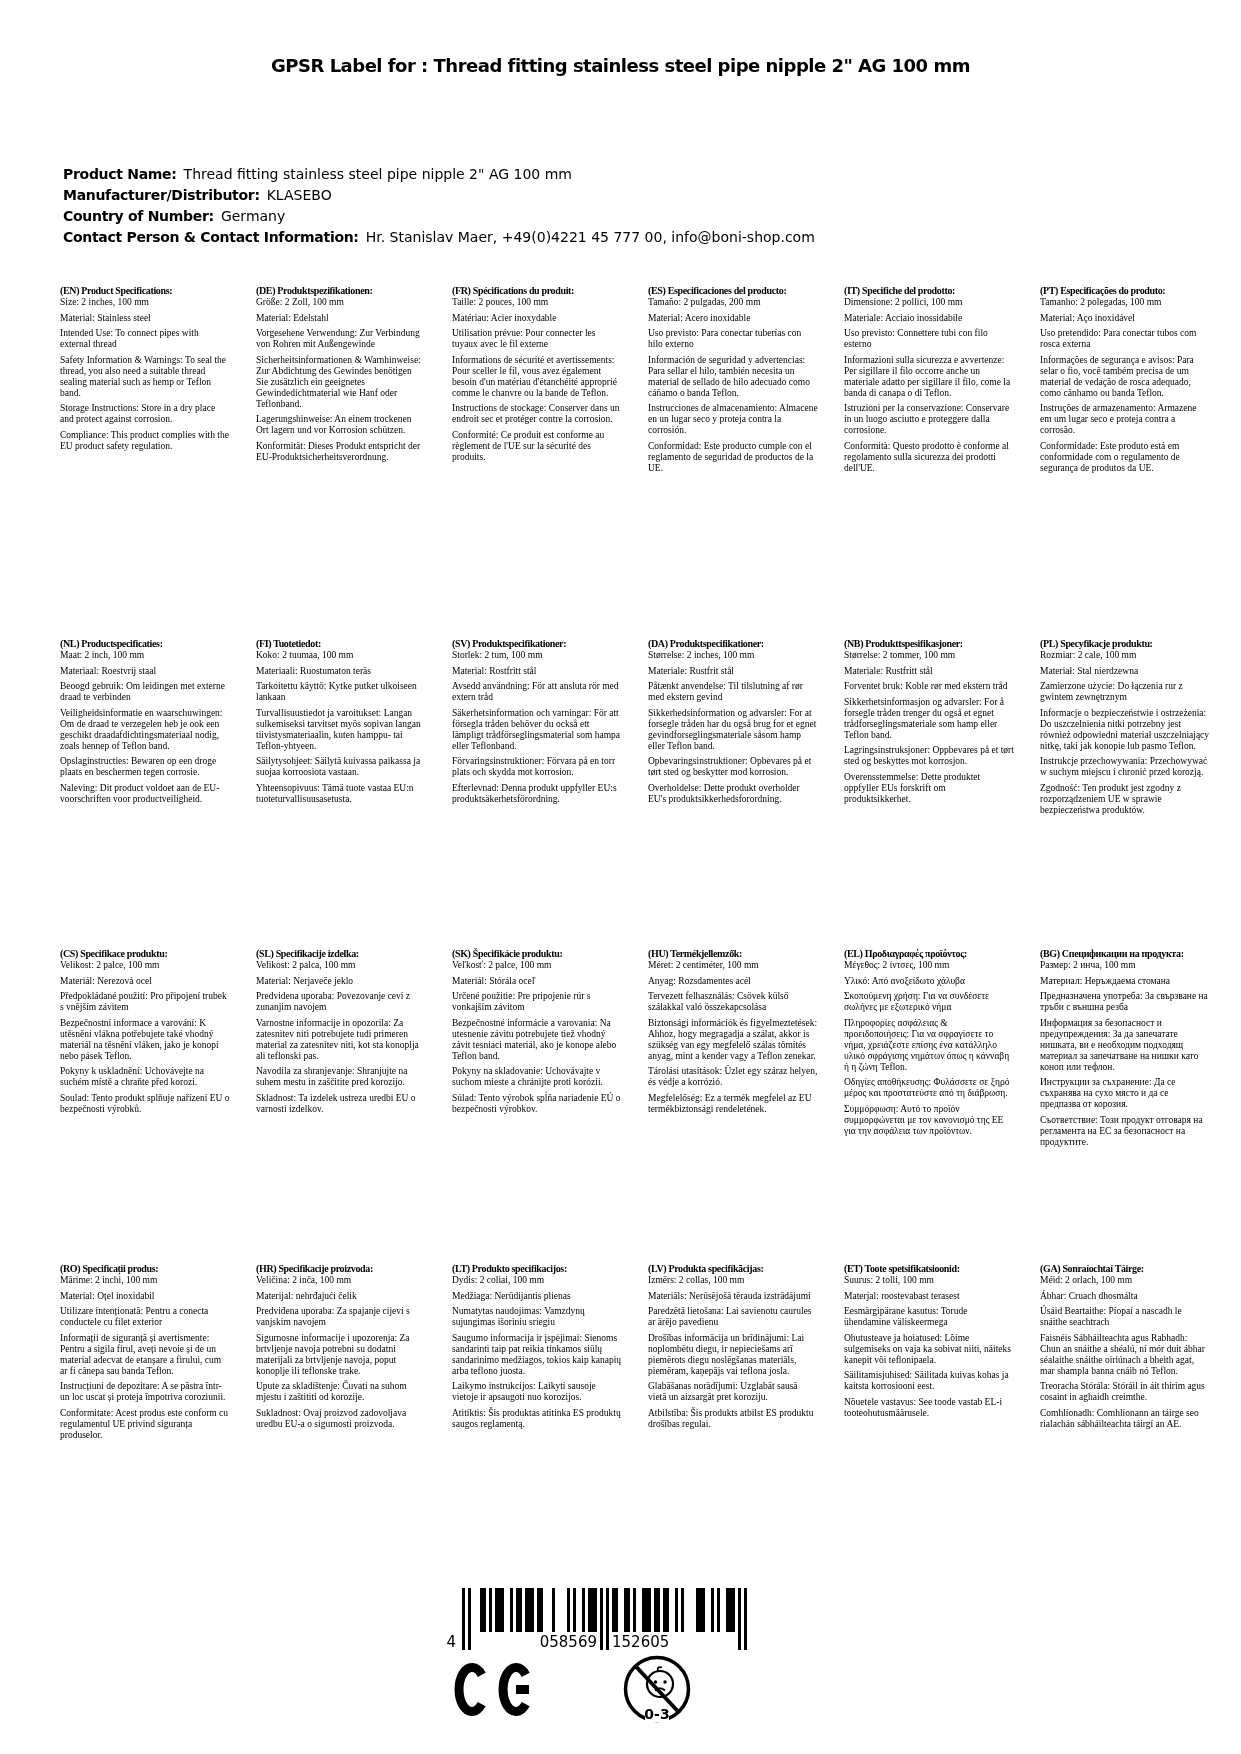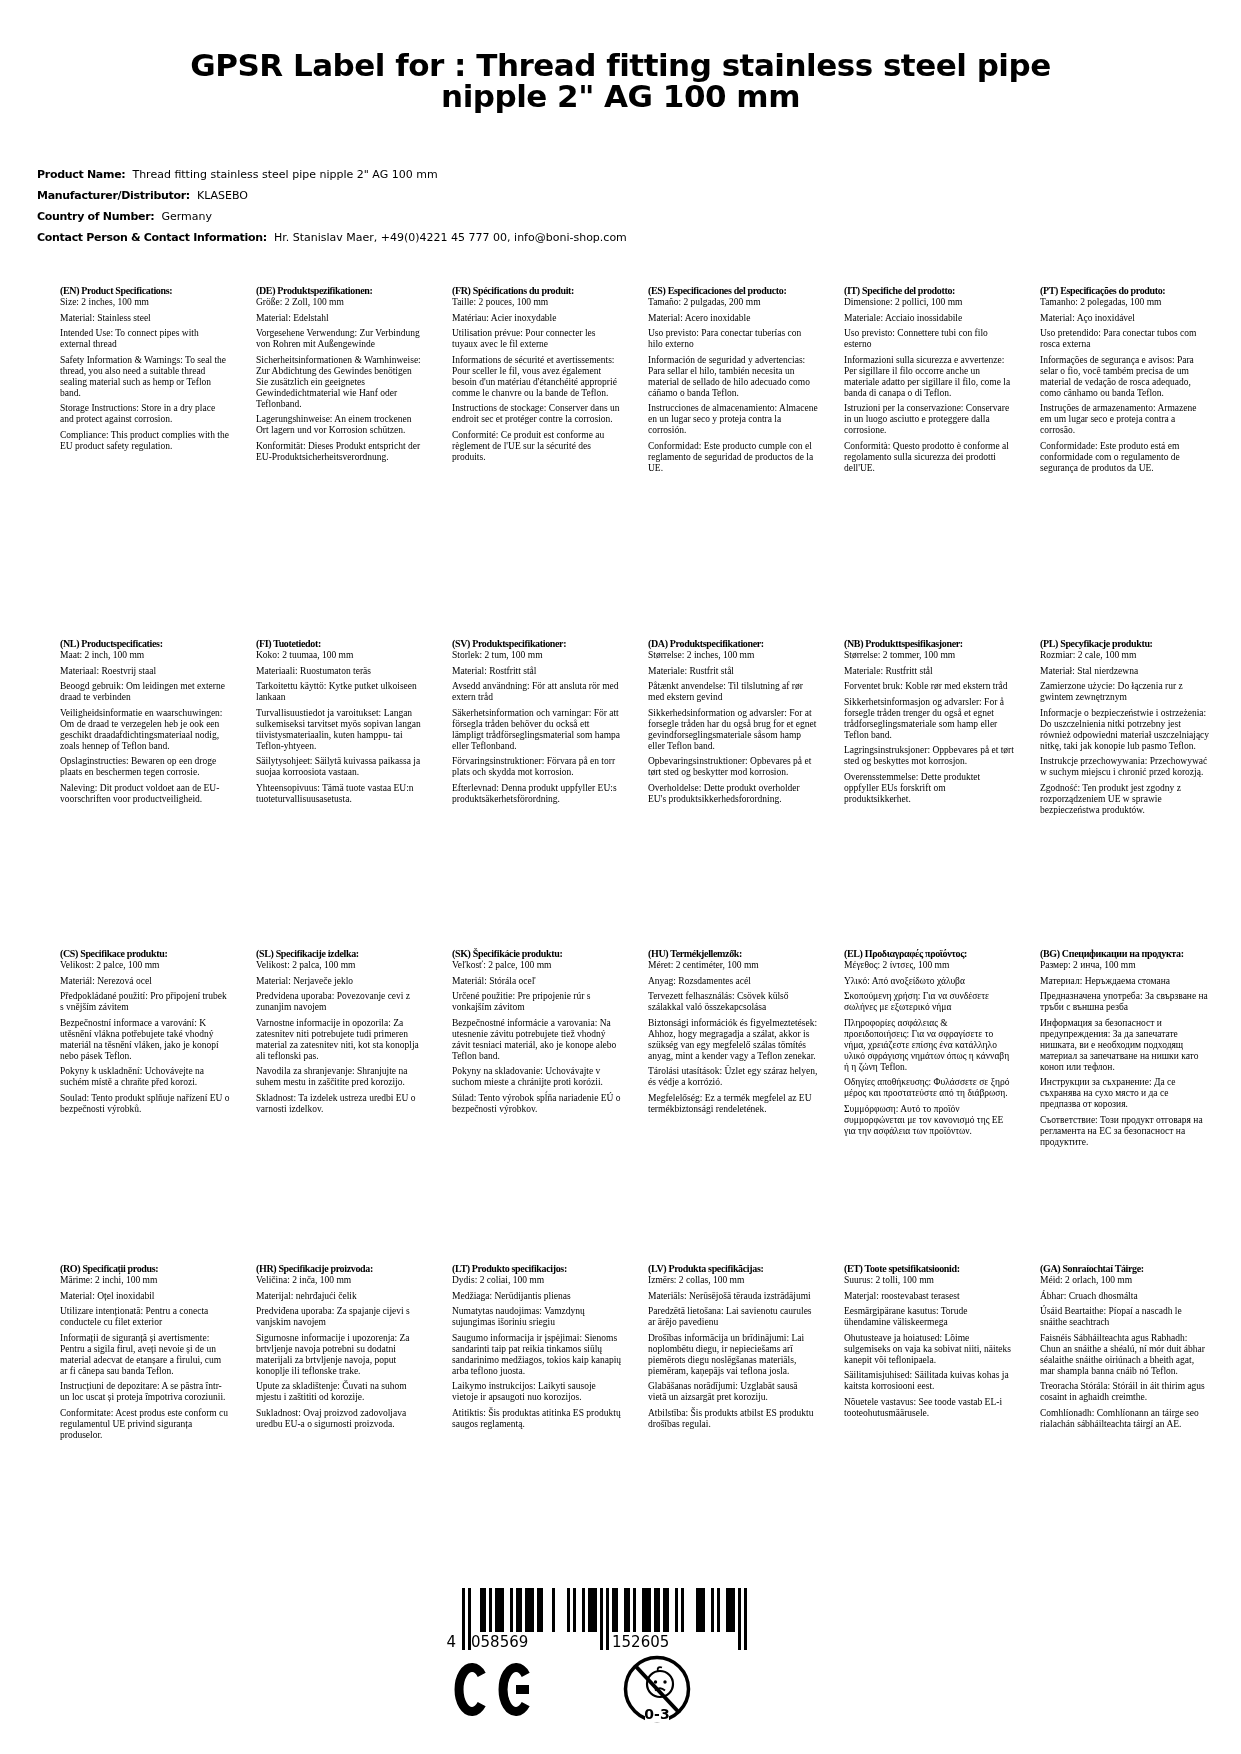--- a/index.html
+++ b/index.html
@@ -1,37 +1,37 @@
 <!DOCTYPE html>
 <html><head>
 <meta charset="utf-8">
 <style>
   * { margin:0; padding:0; box-sizing:border-box; }
   html,body { background:#fff; }
   body { font-family:"DejaVu Sans", sans-serif; color:#000; }
   .page { position:relative; width:1241px; height:1754px; margin:0 auto; background:#fff; overflow:hidden; }
 
   .title { position:absolute; top:50px; left:0; right:0; padding:0 150px; text-align:center;
-           font-size:31px; font-weight:bold; line-height:31px; letter-spacing:-0.5px; }
-
-  .meta { position:absolute; left:37px; top:164px; font-size:11px; line-height:21px; }
+           font-size:18px; font-weight:bold; line-height:31px; letter-spacing:-0.5px; }
+
+  .meta { position:absolute; left:63px; top:164px; font-size:14px; line-height:21px; }
   .meta-label { font-weight:bold; letter-spacing:-0.3px; }
   .meta-value { margin-left:7px; }
 
   .grid { position:absolute; left:60px; top:285px;
           display:grid; grid-template-columns:repeat(6,170px); grid-template-rows:353px 310px 315px auto;
           column-gap:26px; align-items:start;font-family:Liberation Serif, serif; }
   .spec h3 { font-size:10px; font-weight:bold; letter-spacing:-0.35px; white-space:nowrap; margin:0 0 1px 0; }
   .spec p  { font-size:9.5px; line-height:11px; margin:0 0 4.5px 0; overflow-wrap:break-word; }
 
   .barcode { position:absolute; left:462px; top:1588px; width:285px; height:66px; }
   .barcode .bars { position:absolute; left:0; top:0; }
   .bd { position:absolute; top:44px; font-size:15px; line-height:20px; }
   .bd-lead  { left:-26px; width:20px; text-align:right; }
-  .bd-left  { left:9px;  width:126px; text-align:left; }
+  .bd-left  { left:9px;  width:126px; text-align:right; }
   .bd-right { left:150px; width:126px; text-align:left; }
 
   .ce  { position:absolute; left:452px; top:1662px; }
   .age { position:absolute; left:622px; top:1654px; }
 </style>
 </head>
 <body>
 
 <div class="page">
 

